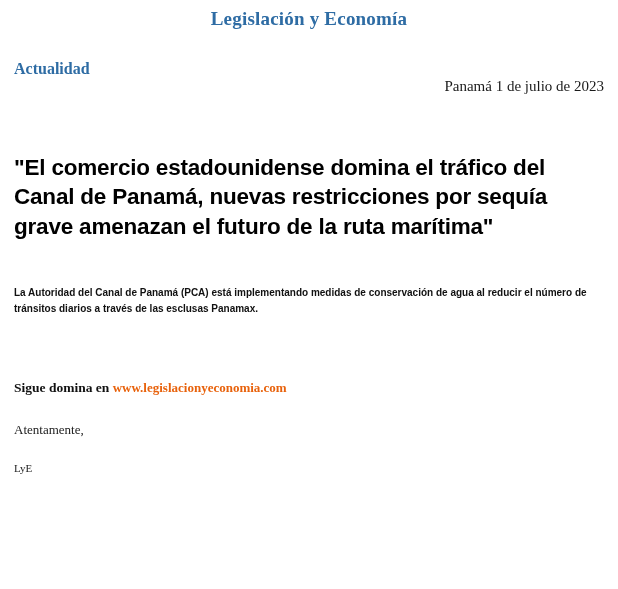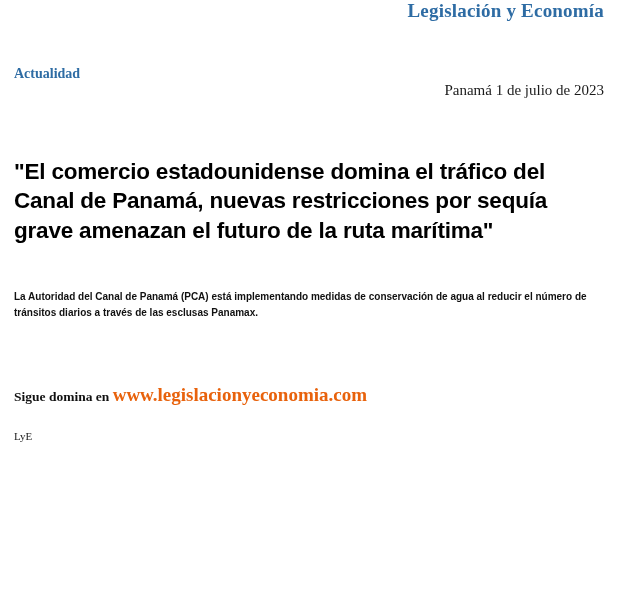--- a/index.html
+++ b/index.html
@@ -15,34 +15,34 @@
     overflow: hidden;
   }
   .page {
     position: relative;
     width: 618px;
     height: 589px;
     box-sizing: border-box;
     padding: 0 14px;
   }
   .masthead {
-    text-align: right;
+    text-align: center;
     font-family: "Liberation Serif", serif;
     font-weight: bold;
     font-size: 19px;
     color: #2e6ca4;
     letter-spacing: 0.2px;
-    padding-top: 0;
+    padding-top: 8px;
   }
   .section-title {
     font-family: "Liberation Serif", serif;
     font-weight: bold;
-    font-size: 14px;
+    font-size: 16px;
     color: #2e6ca4;
-    margin-top: 44px;
+    margin-top: 30px;
   }
   .dateline {
     font-family: "Liberation Serif", serif;
     font-size: 15px;
     color: #1a1a1a;
     text-align: right;
   }
   .headline {
     font-family: "Liberation Sans", sans-serif;
     font-weight: bold;
@@ -64,21 +64,21 @@
     margin-top: 64px;
     font-family: "Liberation Serif", serif;
     font-weight: bold;
     font-size: 13.5px;
     color: #111111;
   }
   .readmore a {
     color: #e8620c;
     font-weight: bold;
     text-decoration: none;
-    font-size: 19px;
+    font-size: 13px;
   }
   .signoff {
     font-family: "Liberation Serif", serif;
     font-size: 13px;
     color: #222222;
     margin-top: 26px;
   }
   .signature {
     font-family: "Liberation Serif", serif;
     font-size: 11px;
@@ -99,16 +99,17 @@
 
   <h1 class="headline">"El comercio estadounidense domina el tráfico del Canal de Panamá, nuevas restricciones por sequía grave amenazan el futuro de la ruta marítima"</h1>
 
   <p class="standfirst">La Autoridad del Canal de Panamá (PCA) está implementando medidas de conservación de agua al reducir el número de tránsitos diarios a través de las esclusas Panamax.</p>
 
   <div class="readmore">
     <span>Sigue domina en</span>
     <a href="#">www.legislacionyeconomia.com</a>
   </div>
 
+  <div class="signoff">Atentamente,</div>
 
   <div class="signature">LyE</div>
 
 </div>
 
 </body></html>

